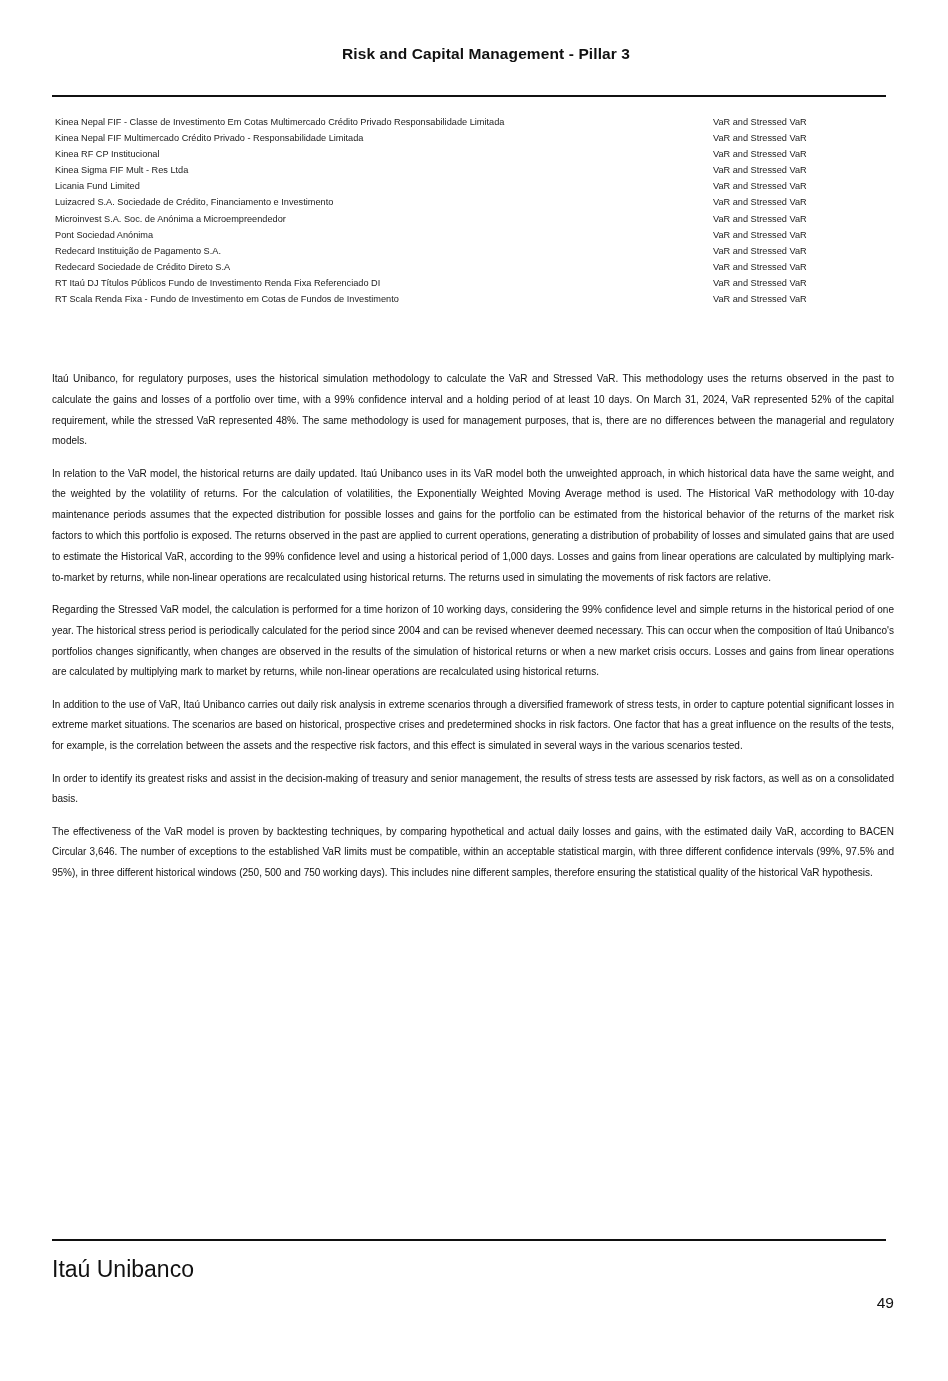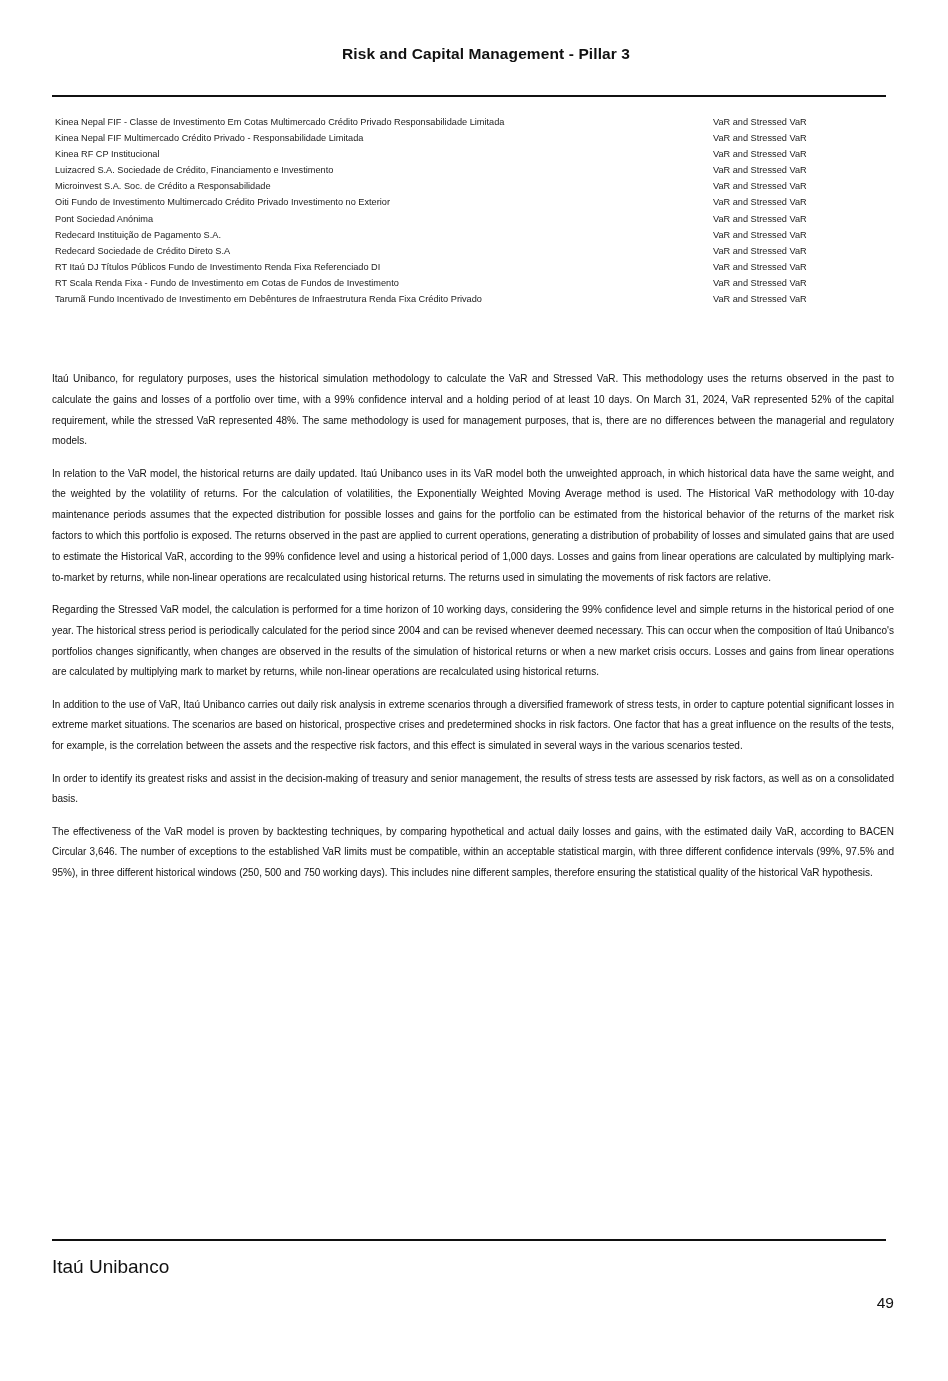--- a/index.html
+++ b/index.html
@@ -58,21 +58,21 @@
       text-align: justify;
       color: #111111;
     }
     .body-text p {
       margin: 0 0 11.5px 0;
     }
     .footer-brand {
       position: absolute;
       top: 1256px;
       left: 52px;
-      font-size: 19px;
+      font-size: 23px;
       color: #111111;
     }
     .page-number {
       position: absolute;
       top: 1294px;
       right: 54px;
       font-size: 15.5px;
       color: #111111;
     }
   </style>
@@ -90,29 +90,33 @@
     </tr>
     <tr>
       <td class="name">Kinea Nepal FIF Multimercado Crédito Privado - Responsabilidade Limitada</td>
       <td class="method">VaR and Stressed VaR</td>
     </tr>
     <tr>
       <td class="name">Kinea RF CP Institucional</td>
       <td class="method">VaR and Stressed VaR</td>
     </tr>
     <tr>
+      <td class="name">Kinea Sigma FIF Mult - Res Ltda</td>
+      <td class="method">VaR and Stressed VaR</td>
+    </tr>
+    <tr>
+      <td class="name">Licania Fund Limited</td>
+      <td class="method">VaR and Stressed VaR</td>
+    </tr>
+    <tr>
       <td class="name">Luizacred S.A. Sociedade de Crédito, Financiamento e Investimento</td>
       <td class="method">VaR and Stressed VaR</td>
     </tr>
     <tr>
-      <td class="name">Microinvest S.A. Soc. de Crédito a Responsabilidade</td>
-      <td class="method">VaR and Stressed VaR</td>
-    </tr>
-    <tr>
-      <td class="name">Oiti Fundo de Investimento Multimercado Crédito Privado Investimento no Exterior</td>
+      <td class="name">Microinvest S.A. Soc. de Anónima a Microempreendedor</td>
       <td class="method">VaR and Stressed VaR</td>
     </tr>
     <tr>
       <td class="name">Pont Sociedad Anónima</td>
       <td class="method">VaR and Stressed VaR</td>
     </tr>
     <tr>
       <td class="name">Redecard Instituição de Pagamento S.A.</td>
       <td class="method">VaR and Stressed VaR</td>
     </tr>
@@ -121,24 +125,20 @@
       <td class="method">VaR and Stressed VaR</td>
     </tr>
     <tr>
       <td class="name">RT Itaú DJ Títulos Públicos Fundo de Investimento Renda Fixa Referenciado DI</td>
       <td class="method">VaR and Stressed VaR</td>
     </tr>
     <tr>
       <td class="name">RT Scala Renda Fixa - Fundo de Investimento em Cotas de Fundos de Investimento</td>
       <td class="method">VaR and Stressed VaR</td>
     </tr>
-    <tr>
-      <td class="name">Tarumã Fundo Incentivado de Investimento em Debêntures de Infraestrutura Renda Fixa Crédito Privado</td>
-      <td class="method">VaR and Stressed VaR</td>
-    </tr>
   </tbody>
 </table>
 
 <div class="body-text">
   <p>Itaú Unibanco, for regulatory purposes, uses the historical simulation methodology to calculate the VaR and Stressed VaR. This methodology uses the returns observed in the past to calculate the gains and losses of a portfolio over time, with a 99% confidence interval and a holding period of at least 10 days. On March 31, 2024, VaR represented 52% of the capital requirement, while the stressed VaR represented 48%. The same methodology is used for management purposes, that is, there are no differences between the managerial and regulatory models.</p>
   <p>In relation to the VaR model, the historical returns are daily updated. Itaú Unibanco uses in its VaR model both the unweighted approach, in which historical data have the same weight, and the weighted by the volatility of returns. For the calculation of volatilities, the Exponentially Weighted Moving Average method is used. The Historical VaR methodology with 10-day maintenance periods assumes that the expected distribution for possible losses and gains for the portfolio can be estimated from the historical behavior of the returns of the market risk factors to which this portfolio is exposed. The returns observed in the past are applied to current operations, generating a distribution of probability of losses and simulated gains that are used to estimate the Historical VaR, according to the 99% confidence level and using a historical period of 1,000 days. Losses and gains from linear operations are calculated by multiplying mark-to-market by returns, while non-linear operations are recalculated using historical returns. The returns used in simulating the movements of risk factors are relative.</p>
   <p>Regarding the Stressed VaR model, the calculation is performed for a time horizon of 10 working days, considering the 99% confidence level and simple returns in the historical period of one year. The historical stress period is periodically calculated for the period since 2004 and can be revised whenever deemed necessary. This can occur when the composition of Itaú Unibanco's portfolios changes significantly, when changes are observed in the results of the simulation of historical returns or when a new market crisis occurs. Losses and gains from linear operations are calculated by multiplying mark to market by returns, while non-linear operations are recalculated using historical returns.</p>
   <p>In addition to the use of VaR, Itaú Unibanco carries out daily risk analysis in extreme scenarios through a diversified framework of stress tests, in order to capture potential significant losses in extreme market situations. The scenarios are based on historical, prospective crises and predetermined shocks in risk factors. One factor that has a great influence on the results of the tests, for example, is the correlation between the assets and the respective risk factors, and this effect is simulated in several ways in the various scenarios tested.</p>
   <p>In order to identify its greatest risks and assist in the decision-making of treasury and senior management, the results of stress tests are assessed by risk factors, as well as on a consolidated basis.</p>
   <p>The effectiveness of the VaR model is proven by backtesting techniques, by comparing hypothetical and actual daily losses and gains, with the estimated daily VaR, according to BACEN Circular 3,646. The number of exceptions to the established VaR limits must be compatible, within an acceptable statistical margin, with three different confidence intervals (99%, 97.5% and 95%), in three different historical windows (250, 500 and 750 working days). This includes nine different samples, therefore ensuring the statistical quality of the historical VaR hypothesis.</p>

